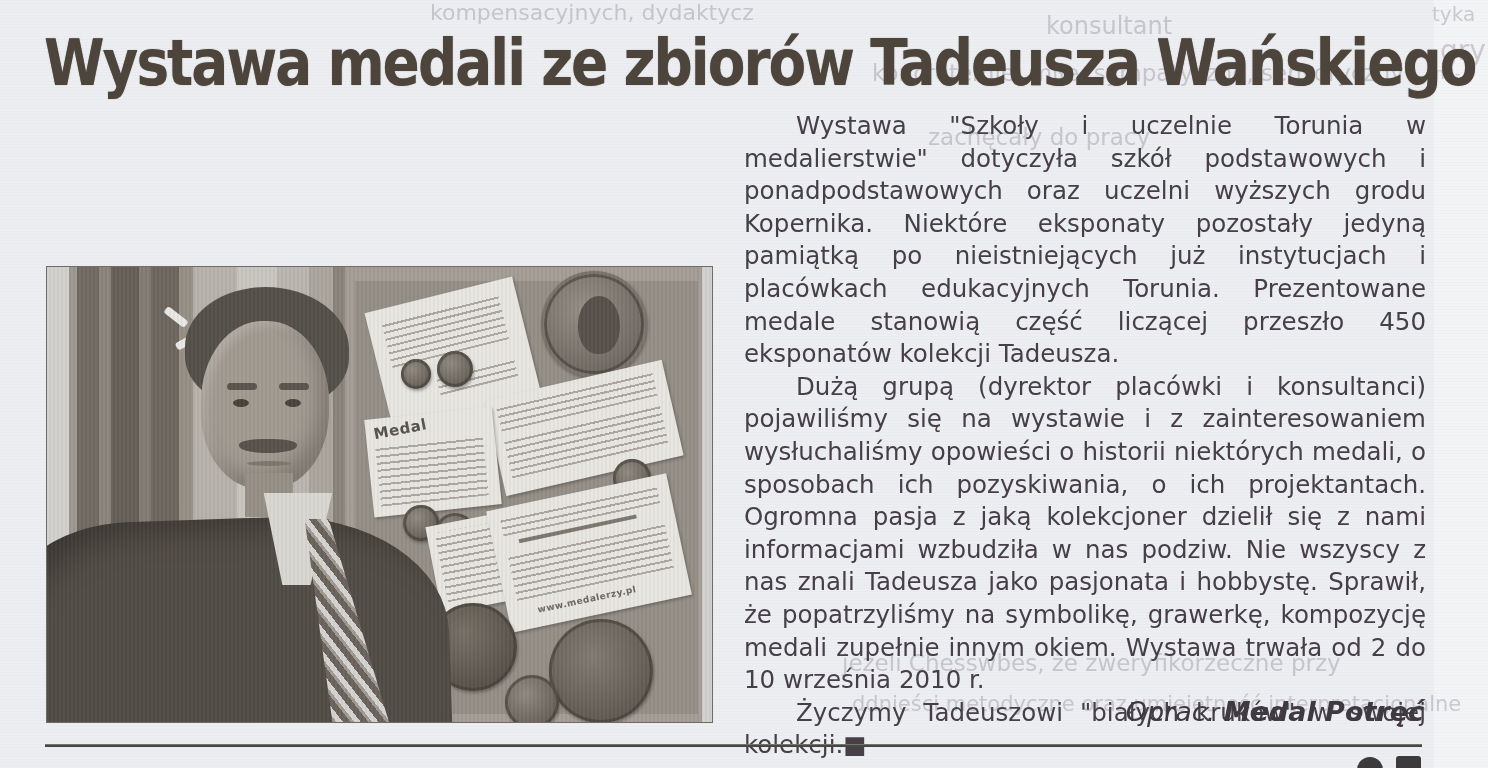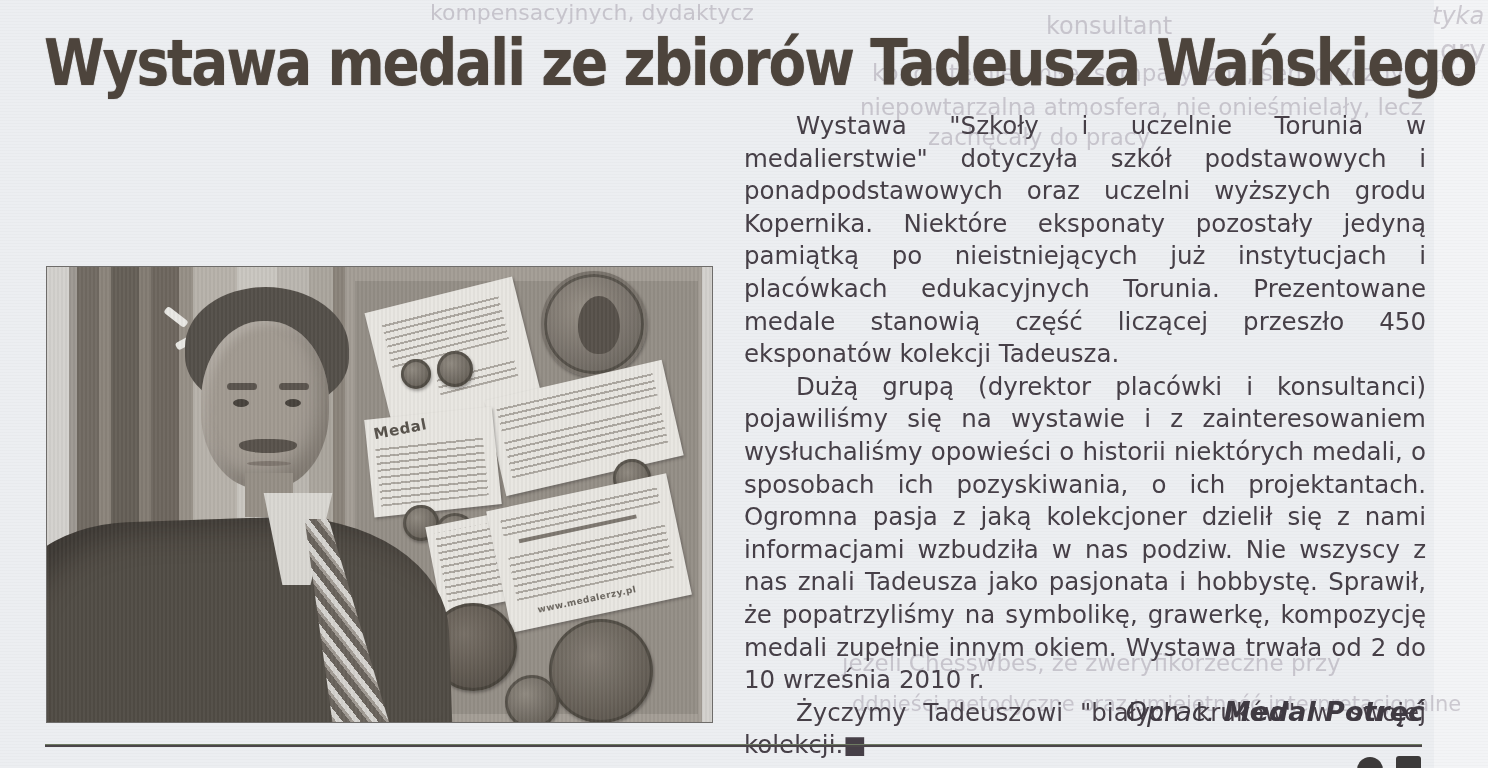--- a/index.html
+++ b/index.html
@@ -22,21 +22,21 @@
   .ghost { position:absolute; color:rgba(128,118,134,.34); filter:blur(.7px);
            font-size:24px; white-space:nowrap; z-index:1; }
   .g0 { left:430px; top:0px; font-size:22px; }
   .g1 { left:1046px; top:12px; }
   .g2 { left:872px;  top:60px; font-size:23px; }
   .g3 { left:860px;  top:94px; font-size:23px; }
   .g4 { left:928px;  top:124px; font-size:23px; }
   .g5 { left:852px;  top:598px; font-size:23px; }
   .g6 { left:842px;  top:650px; font-size:23px; }
   .g7 { left:852px;  top:692px; font-size:21px; }
-  .g8 { left:1432px; top:2px;  font-size:24px;font-style:italic; }
+  .g8 { left:1432px; top:2px;  font-size:20px; }
   .g9 { left:1440px; top:34px; font-size:28px; }
   .g10{ left:1430px; top:64px; font-size:16px; }
 
   .headline {
     position:absolute; left:44px; top:26px; width:1300px; z-index:2;
     font-size:56px; font-weight:bold; letter-spacing:-2px;
     color:#4d443c; transform:scaleY(1.14) scaleX(.98); transform-origin:left top;
     text-shadow:0 0 1px rgba(77,68,60,.6);
     white-space:nowrap;
   }
@@ -126,21 +126,20 @@
   .headline-mini { position:absolute; left:26px; top:34px; width:120px; height:4px; background:#7d776f; }
 </style>
 </head>
 <body>
 
 <div class="page">
 
   <div class="ghost g0">kompensacyjnych, dydaktycz</div>
   <div class="ghost g1">konsultant</div>
   <div class="ghost g2">koncretemie, miłe, sympatyczne, sensoryczny</div>
-  <div class="ghost g3">niepowtarzalna atmosfera, nie onieśmielały, lecz</div>
   <div class="ghost g4">zachęcały do pracy</div>
   <div class="ghost g6">jezeli Chesswbes, że zweryfikorzeczne przy</div>
   <div class="ghost g7">ddnieści metodyczne oraz umiejętność interpretacjonalne</div>
   <div class="ghost g8">tyka</div>
   <div class="ghost g9">gry</div>
   <div class="ghost g10">ino-</div>
 
   <h1 class="headline">Wystawa medali ze zbiorów Tadeusza Wańskiego</h1>
 
 

